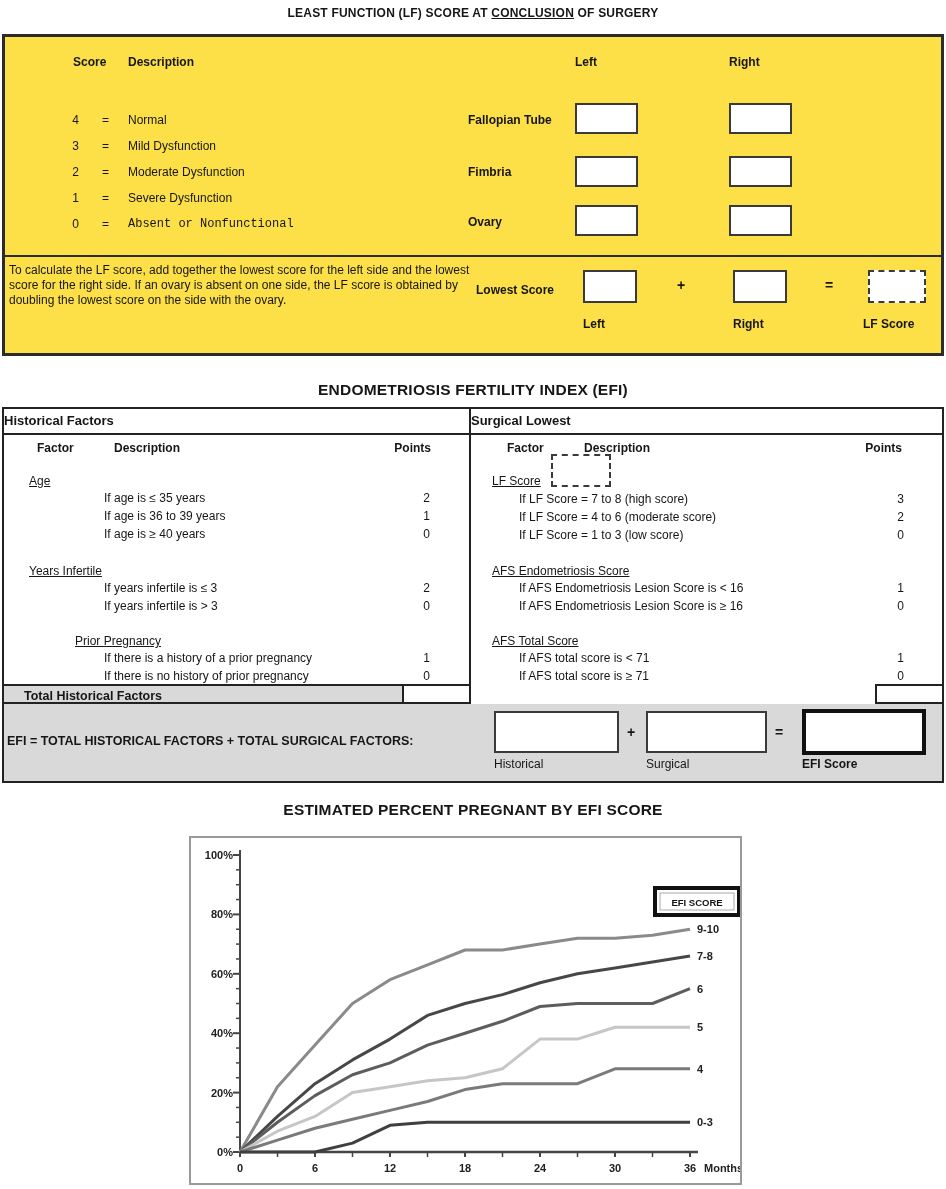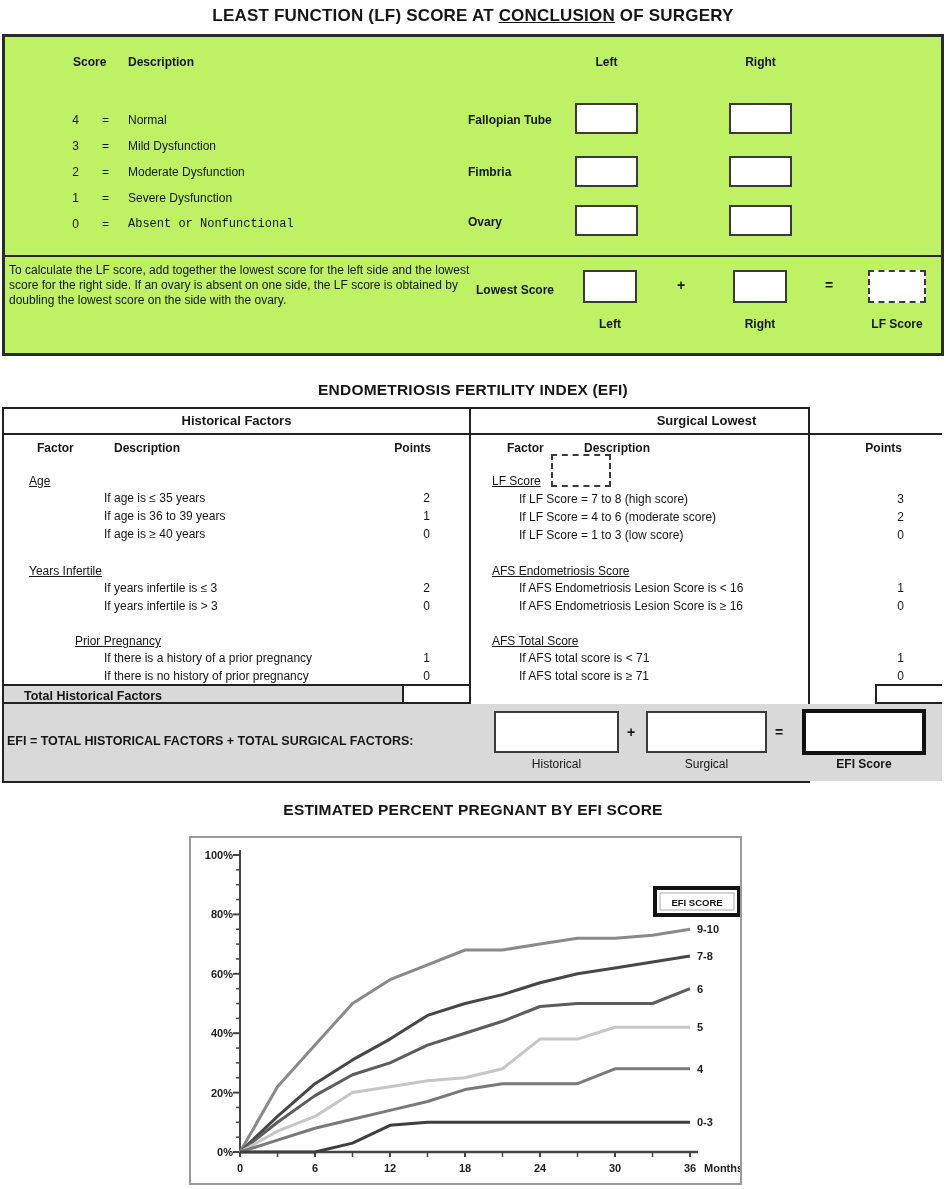--- a/index.html
+++ b/index.html
@@ -3,37 +3,37 @@
 <meta charset="utf-8">
 <style>
   html,body{margin:0;padding:0;}
   body{
     width:946px;height:1189px;position:relative;background:#fff;
     font-family:"Liberation Sans","DejaVu Sans",sans-serif;color:#161616;
     -webkit-font-smoothing:antialiased;
   }
   .abs{position:absolute;}
   .b{font-weight:bold;}
-  .ctr{text-align:center;}
+  .ctr{}
   .rt{text-align:right;}
   .t12{font-size:12px;line-height:1.25;}
   .sec-title{left:0;width:946px;text-align:center;font-weight:bold;letter-spacing:.2px;}
-  .panel{background:#bef264;border:3px solid #2b2b2b;box-sizing:border-box;}
+  .panel{background:#fde047;border:3px solid #2b2b2b;box-sizing:border-box;}
   .wbox{background:#fff;border:2px solid #3a3a3a;box-sizing:border-box;}
   .wbox.small{border-width:2px;}
   .dash{background:#fff;border:2px dashed #3a3a3a;box-sizing:border-box;}
   .efi-table{background:#fff;border:2px solid #222;box-sizing:border-box;}
   .grayrow{background:#d9d9d9;}
   .uline{text-decoration:underline;}
   svg text{font-family:"Liberation Sans","DejaVu Sans",sans-serif;}
 </style>
 </head>
 <body>
 
-<div class="abs sec-title" style="top:6px;font-size:17px;"><span>LEAST FUNCTION (LF) SCORE AT </span><span class="uline">CONCLUSION</span><span> OF SURGERY</span></div>
+<div class="abs sec-title" style="top:6px;font-size:12px;"><span>LEAST FUNCTION (LF) SCORE AT </span><span class="uline">CONCLUSION</span><span> OF SURGERY</span></div>
 
 <div class="abs panel" style="left:2px;top:34px;width:942px;height:322px;">
 
   <div class="abs b t12" style="left:68px;top:18px;">Score</div>
   <div class="abs b t12" style="left:123px;top:18px;">Description</div>
   <div class="abs b t12 ctr" style="left:570px;top:18px;width:63px;">Left</div>
   <div class="abs b t12 ctr" style="left:724px;top:18px;width:63px;">Right</div>
 
   <div class="abs t12 rt" style="left:58px;top:76px;width:16px;">4</div>
   <div class="abs t12" style="left:97px;top:76px;">=</div>
@@ -77,21 +77,21 @@
   <div class="abs wbox small" style="left:728px;top:233px;width:54px;height:33px;"></div>
   <div class="abs b" style="left:820px;top:240px;font-size:14px;">=</div>
   <div class="abs dash" style="left:863px;top:233px;width:58px;height:33px;"></div>
   <div class="abs b t12 ctr" style="left:578px;top:280px;width:54px;">Left</div>
   <div class="abs b t12 ctr" style="left:728px;top:280px;width:54px;">Right</div>
   <div class="abs b t12 ctr" style="left:858px;top:280px;width:68px;">LF Score</div>
 </div>
 
 <div class="abs sec-title" style="top:381px;font-size:15.5px;">ENDOMETRIOSIS FERTILITY INDEX (EFI)</div>
 
-<div class="abs efi-table" style="left:2px;top:407px;width:808px;height:376px;">
+<div class="abs efi-table" style="left:2px;top:407px;width:942px;height:376px;">
 
   <div class="abs b ctr" style="left:0;top:0;width:465px;height:24px;font-size:13px;line-height:24px;border-bottom:2px solid #222;">Historical Factors</div>
   <div class="abs b ctr" style="left:467px;top:0;width:471px;height:24px;font-size:13px;line-height:24px;border-bottom:2px solid #222;">Surgical Lowest</div>
 
   <div class="abs" style="left:465px;top:0;width:2px;height:295px;background:#222;"></div>
 
   <div class="abs b t12" style="left:33px;top:32px;">Factor</div>
   <div class="abs b t12" style="left:110px;top:32px;">Description</div>
   <div class="abs b t12 rt" style="left:387px;top:32px;width:40px;">Points</div>
   <div class="abs b t12" style="left:503px;top:32px;">Factor</div>

